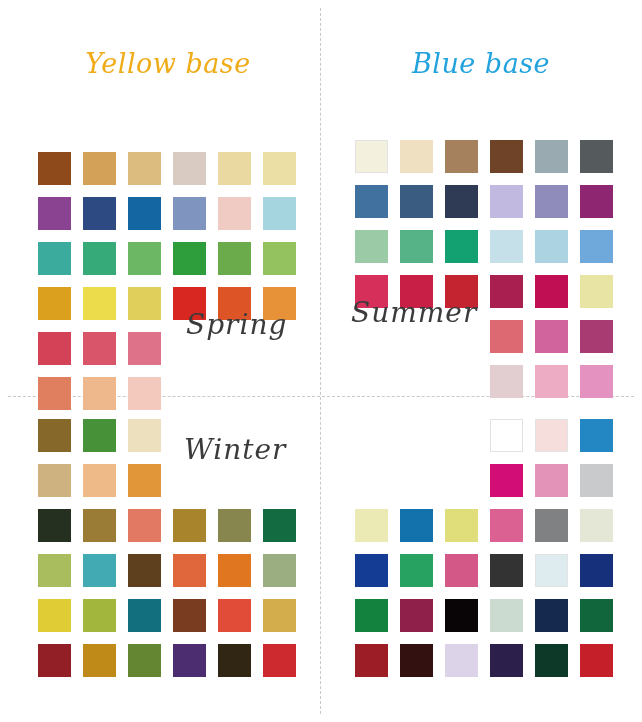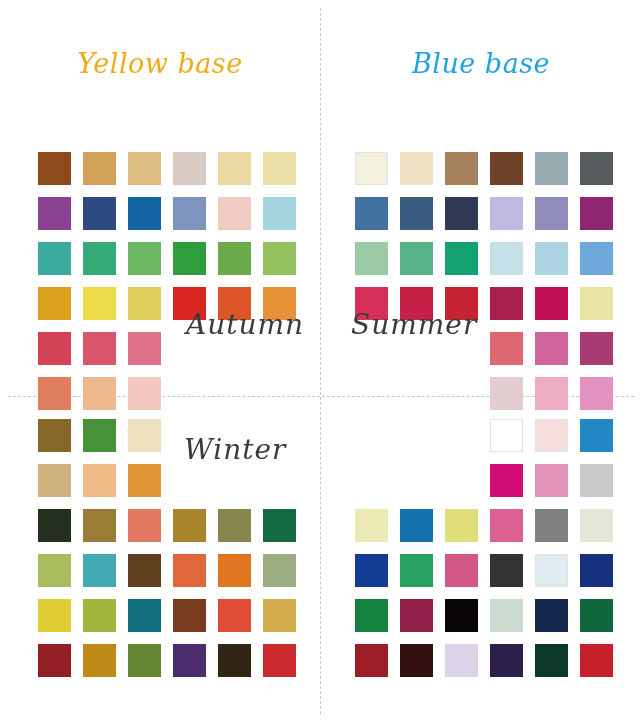--- a/index.html
+++ b/index.html
@@ -52,21 +52,21 @@
     letter-spacing: 0.5px;
     top: 48px;
     white-space: nowrap;
   }
   #base-yellow { left: 0px;   color: #efac18; }
   #base-blue   { left: 321px; color: #23a3dd; }
 
   
   .quadrant { position: absolute; }
   #quad-spring { left: 0px;   top: 120px; width: 320px; height: 276px; }
-  #quad-summer { left: 321px; top: 120px; width: 321px; height: 276px; }
+  #quad-summer { left: 321px; top: 108px; width: 321px; height: 276px; }
   #quad-autumn { left: 0px;   top: 397px; width: 320px; height: 325px; }
   #quad-winter { left: 321px; top: 397px; width: 321px; height: 325px; }
 
   
   .season-name {
     position: absolute;
     font-family: "DejaVu Serif", serif;
     font-style: italic;
     font-size: 28px;
     color: #3b3b3b;
@@ -106,21 +106,21 @@
   }
 </style>
 </head>
 <body>
 
 <div id="poster">
 
   <div class="divider-v"></div>
   <div class="divider-h"></div>
 
-  <div class="base-title" id="base-yellow" style="color: rgb(239, 172, 24);">Yellow base</div>
+  <div class="base-title" id="base-yellow" style="color: rgb(239, 172, 24); padding-left: 8px;">Yellow base</div>
 
   <div class="base-title" id="base-blue" style="color: rgb(35, 163, 221);">Blue base</div>
 
   <div class="quadrant" id="quad-spring">
     <div class="grid" id="grid-spring">
         <div class="swatch" title="Spring #8f4a1c" style="background: rgb(143, 74, 28);"></div>
         <div class="swatch" title="Spring #d3a157" style="background: rgb(211, 161, 87);"></div>
         <div class="swatch" title="Spring #ddbd7f" style="background: rgb(221, 189, 127);"></div>
         <div class="swatch" title="Spring #d9cbc1" style="background: rgb(217, 203, 193);"></div>
         <div class="swatch" title="Spring #ead9a0" style="background: rgb(234, 217, 160);"></div>
@@ -149,21 +149,21 @@
         <div class="swatch empty"></div>
         <div class="swatch empty"></div>
         <div class="swatch empty"></div>
         <div class="swatch" title="Spring #e07f5f" style="background: rgb(224, 127, 95);"></div>
         <div class="swatch" title="Spring #eeb78c" style="background: rgb(238, 183, 140);"></div>
         <div class="swatch" title="Spring #f3c9bd" style="background: rgb(243, 201, 189);"></div>
         <div class="swatch empty"></div>
         <div class="swatch empty"></div>
         <div class="swatch empty"></div>
       </div>
-    <div class="season-name" id="label-spring" style="color: rgb(59, 59, 59);">Autumn</div>
+    <div class="season-name" id="label-spring" style="color: rgb(59, 59, 59);">Spring</div>
   </div>
 
   <div class="quadrant" id="quad-summer">
     <div class="grid" id="grid-summer">
         <div class="swatch outlined" title="Summer #f3f0dd" style="background: rgb(243, 240, 221);"></div>
         <div class="swatch" title="Summer #efe0c1" style="background: rgb(239, 224, 193);"></div>
         <div class="swatch" title="Summer #a5815e" style="background: rgb(165, 129, 94);"></div>
         <div class="swatch" title="Summer #6e4328" style="background: rgb(110, 67, 40);"></div>
         <div class="swatch" title="Summer #9aaab1" style="background: rgb(154, 170, 177);"></div>
         <div class="swatch" title="Summer #555a5c" style="background: rgb(85, 90, 92);"></div>

